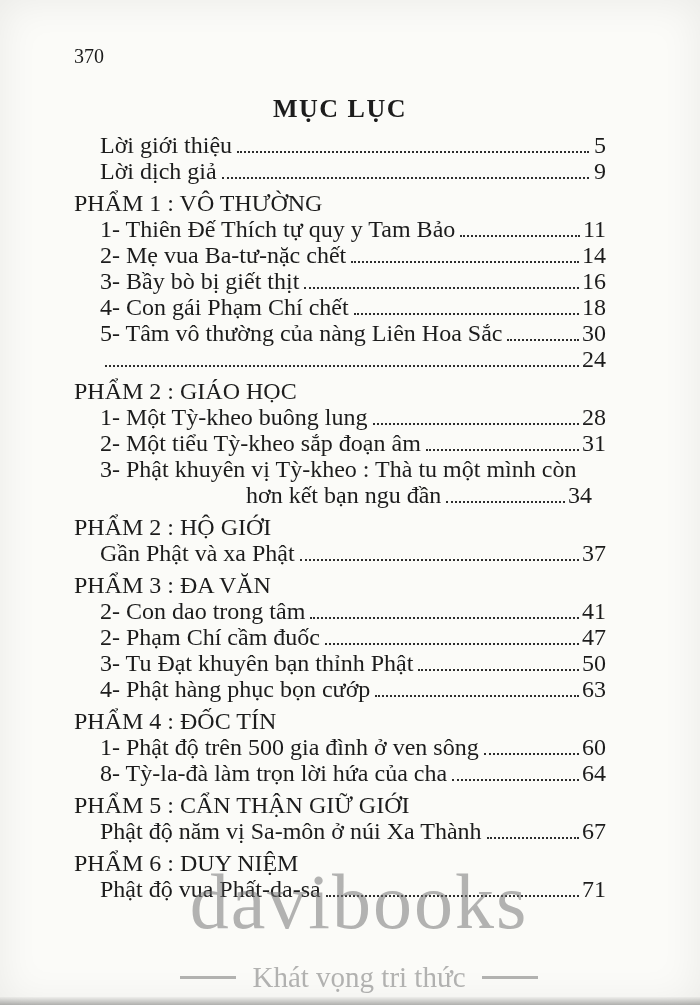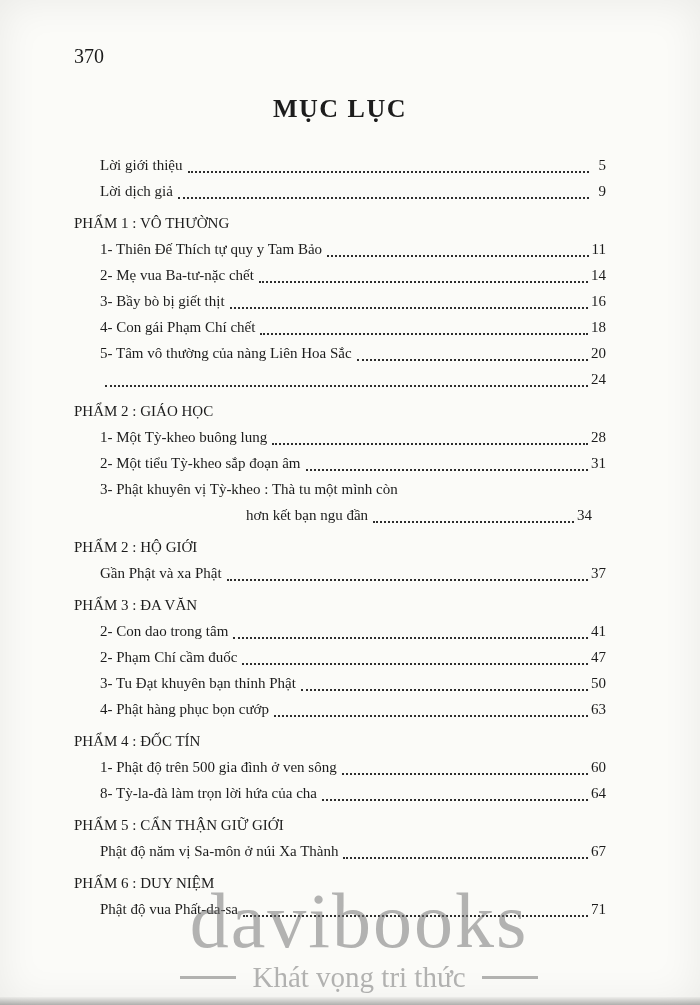--- a/index.html
+++ b/index.html
@@ -42,22 +42,22 @@
   }
   .title {
     margin-top: 26px;
     text-align: center;
     font-size: 26px;
     font-weight: bold;
     letter-spacing: 1.5px;
     line-height: 30px;
   }
   .toc {
-    margin-top: 28px;
-    font-size: 15px;
+    margin-top: 8px;
+    font-size: 24px;
   }
   .row {
     display: flex;
     line-height: 26px;
   }
   .row .lbl {
     white-space: nowrap;
   }
   .row.heading {
     margin-top: 6px;
@@ -96,21 +96,21 @@
     color: rgba(118, 118, 118, 0.55);
     pointer-events: none;
     z-index: 5;
   }
   .wm-name {
     font-size: 78px;
     line-height: 1;
     letter-spacing: 2px;
   }
   .wm-tagline {
-    margin-top: 1px;
+    margin-top: 20px;
     display: flex;
     align-items: center;
     justify-content: center;
     gap: 16px;
     font-size: 29px;
     line-height: 32px;
   }
   .wm-line {
     width: 56px;
     height: 0;
@@ -165,21 +165,21 @@
 
       <div class="row item">
         <span class="lbl">4- Con gái Phạm Chí chết</span>
         <span class="leader"></span>
         <span class="pg">18</span>
       </div>
 
       <div class="row item">
         <span class="lbl">5- Tâm vô thường của nàng Liên Hoa Sắc</span>
         <span class="leader"></span>
-        <span class="pg">20</span>
+        <span class="pg">30</span>
       </div>
 
       <div class="row item">
         <span class="leader"></span>
         <span class="pg">24</span>
       </div>
 
       <div class="row heading">
         <span class="lbl">PHẨM 2 : GIÁO HỌC</span>
       </div>

